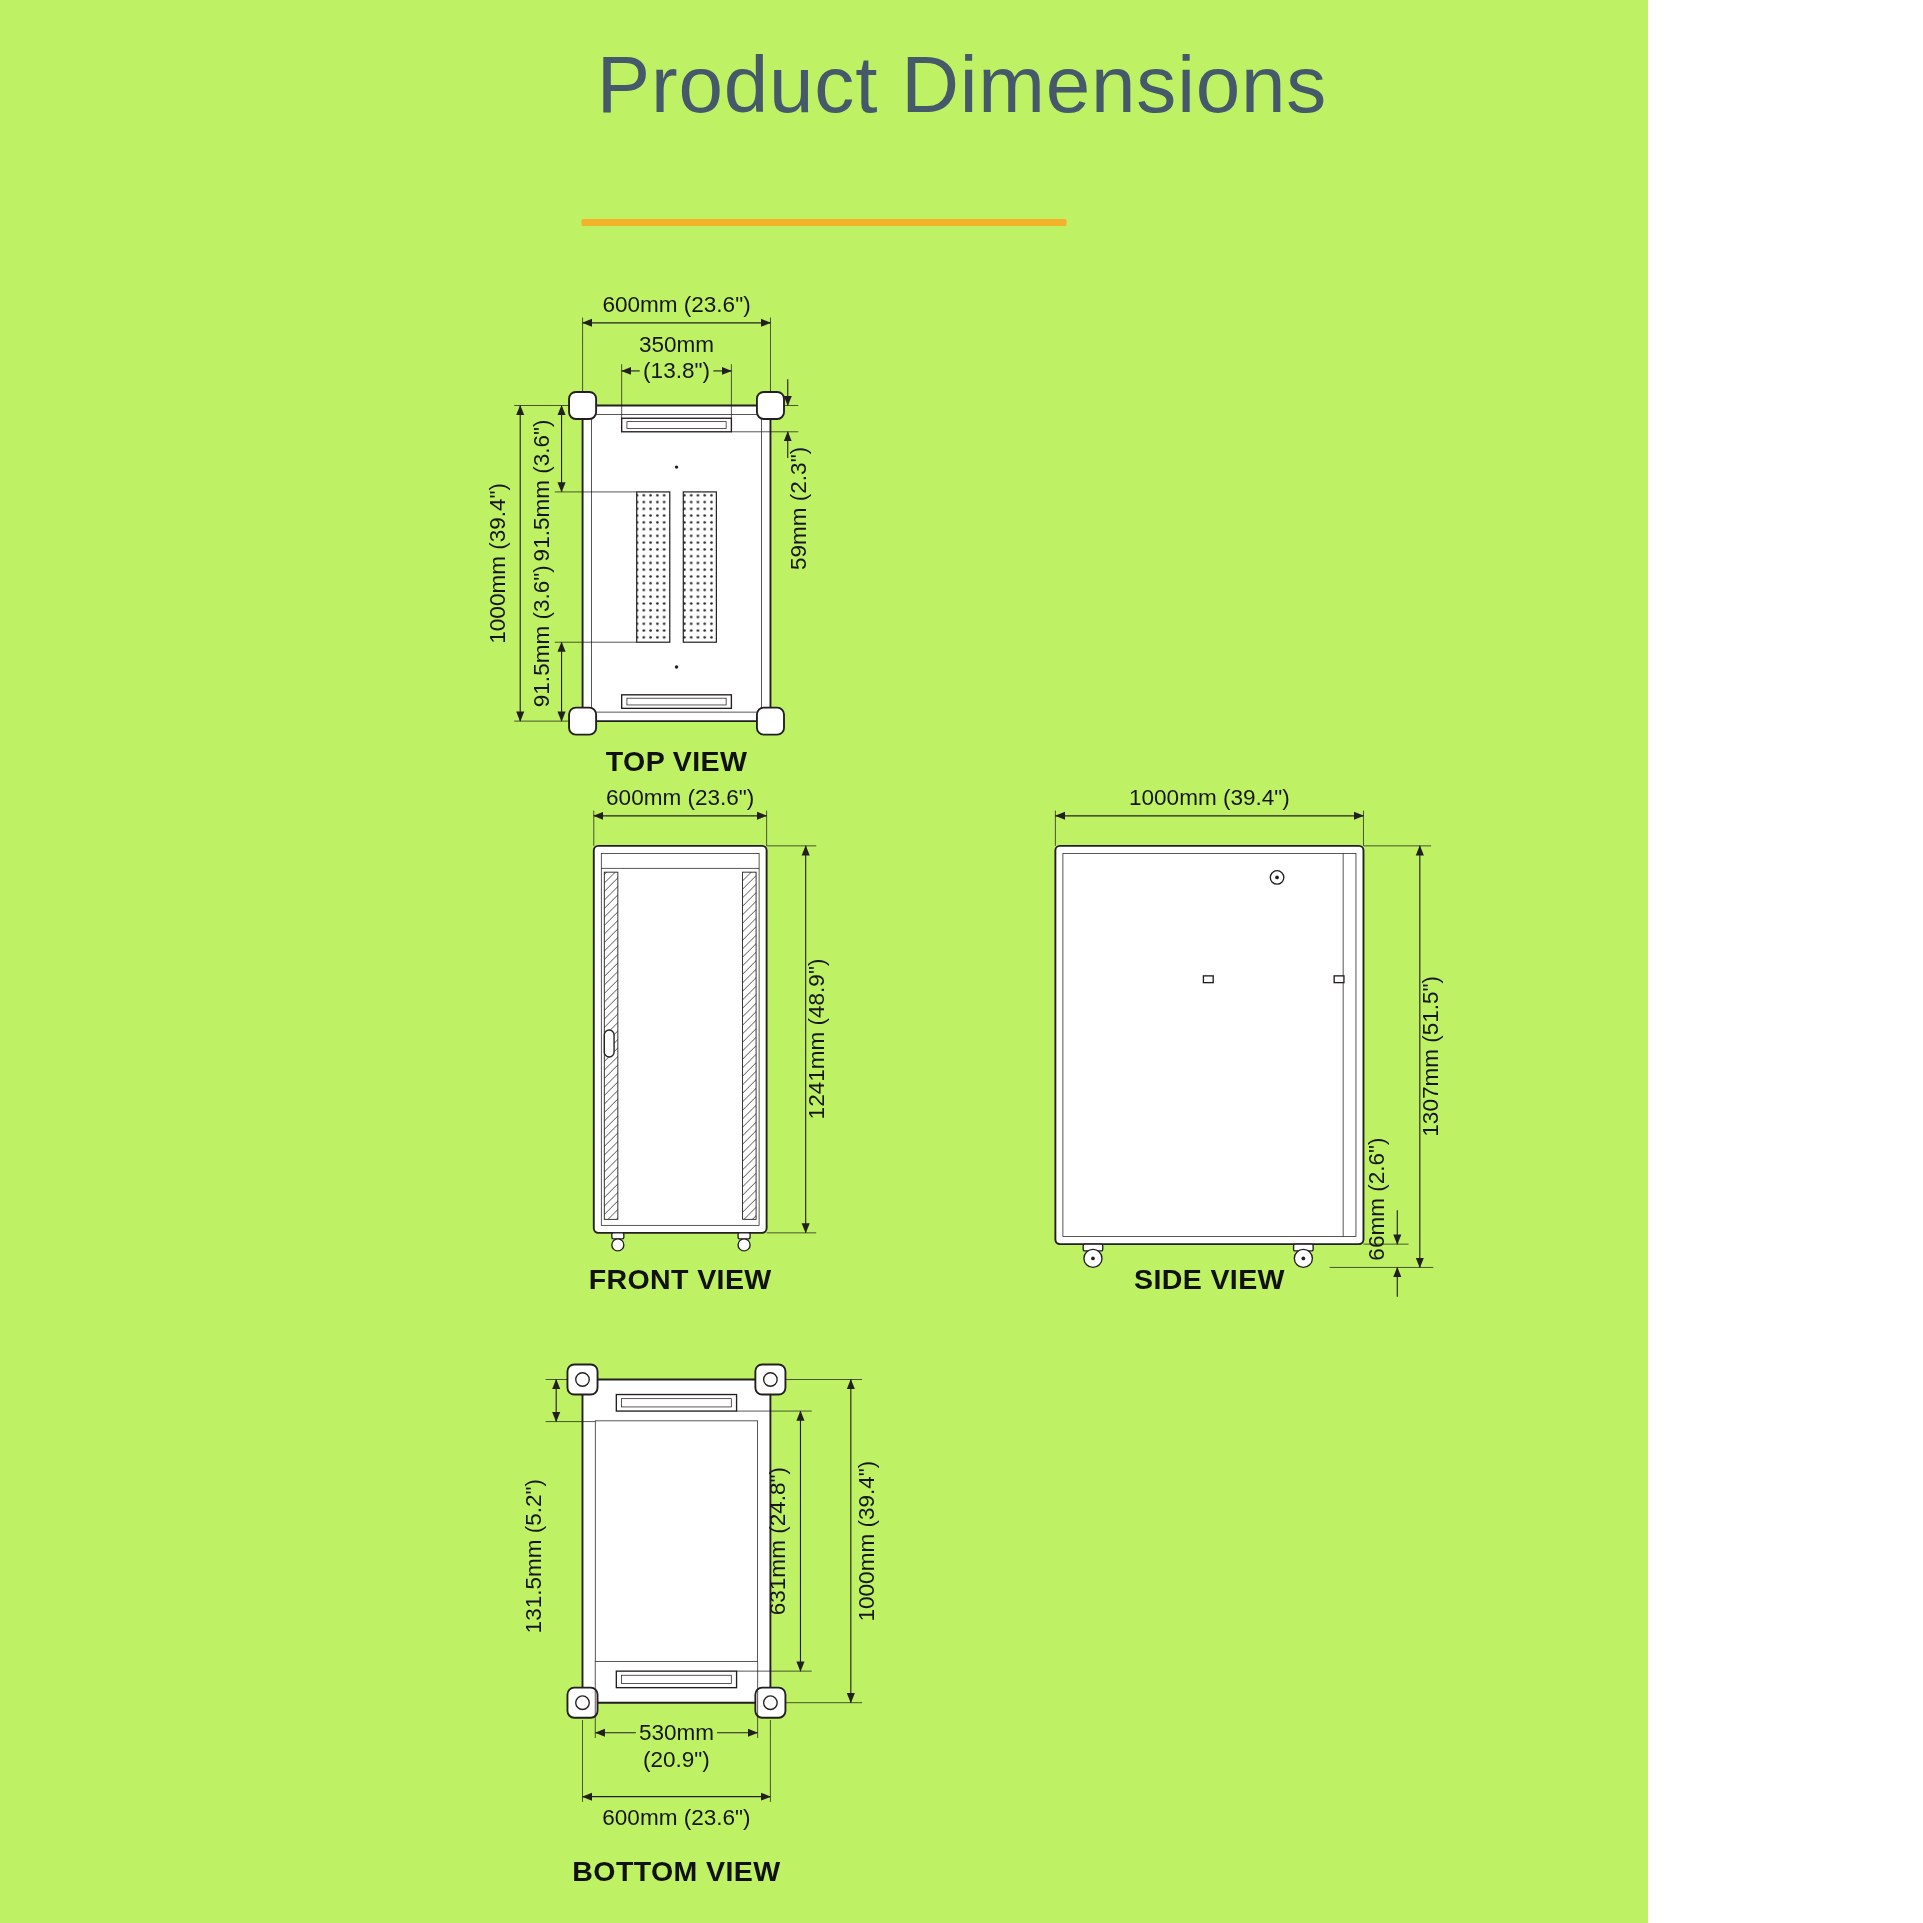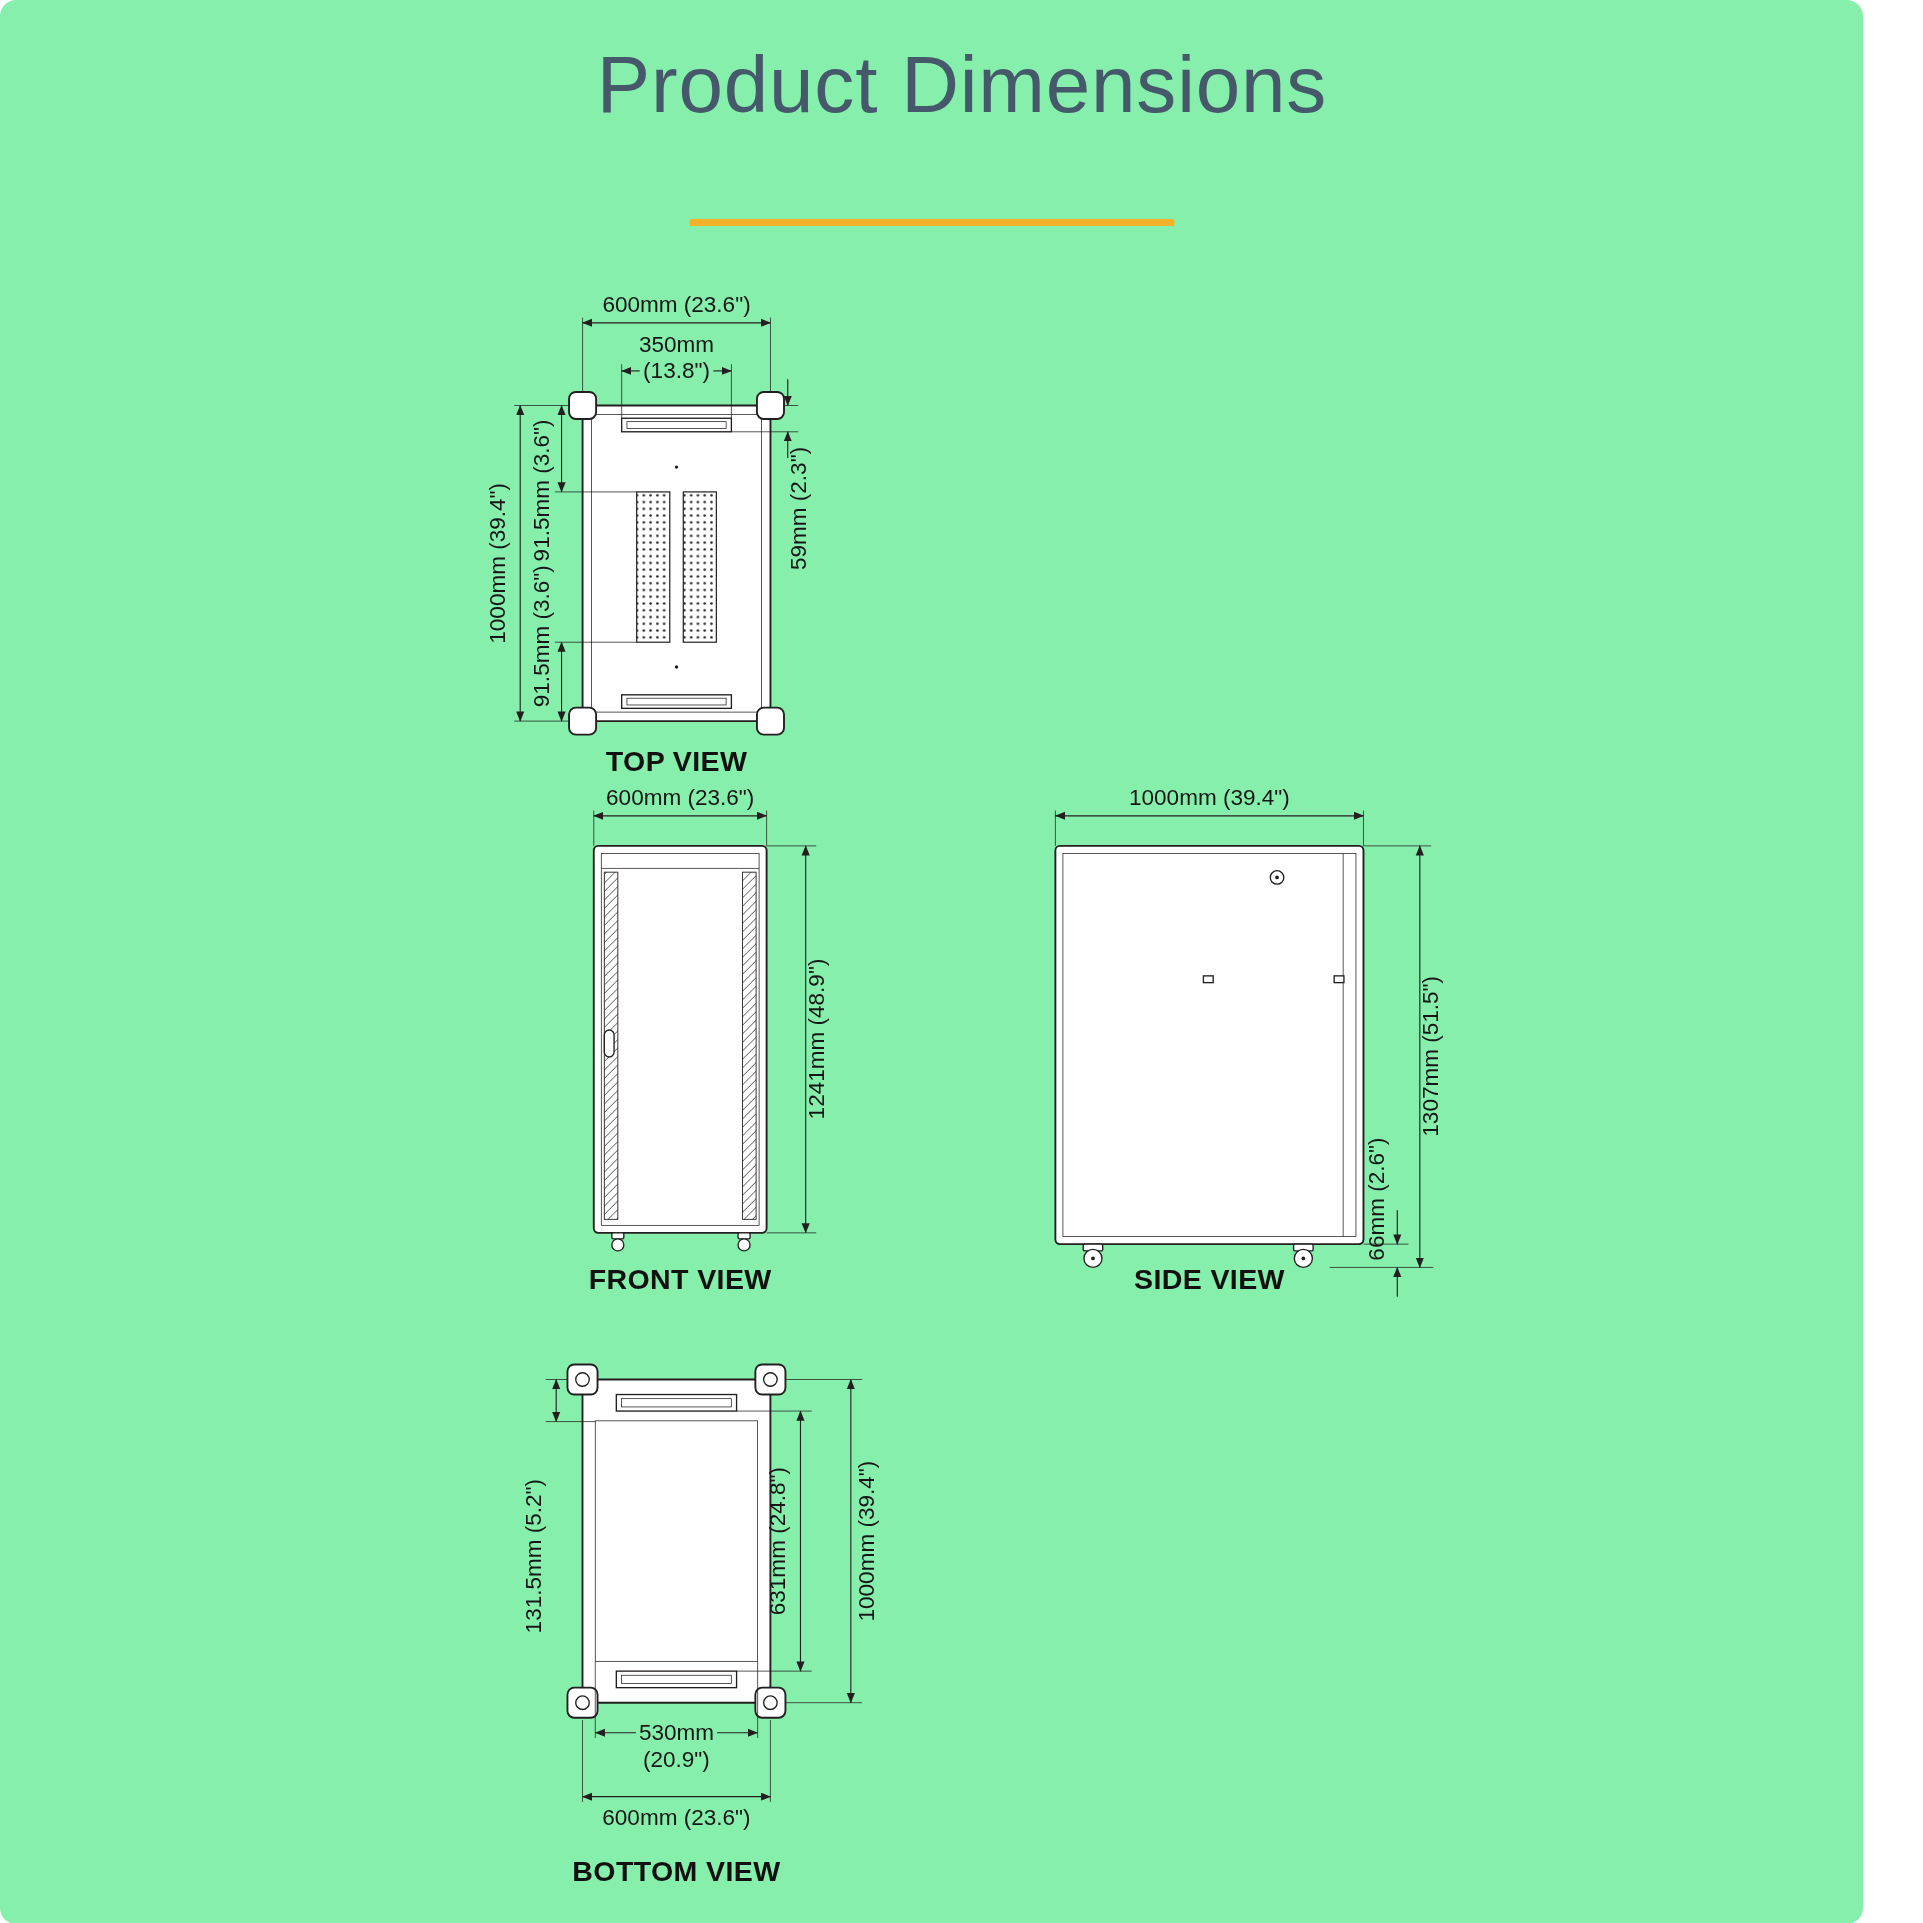--- a/index.html
+++ b/index.html
@@ -1,17 +1,17 @@
 <!DOCTYPE html>
 <html style="font-size:12px"><head>
 <meta charset="utf-8">
 <style>
   html,body{margin:0;padding:0;background:#ffffff;}
-  .canvas{position:relative;width:1863px;height:1924px;background:#86efac;overflow:hidden;
-          font-family:"Liberation Sans",sans-serif;border-radius:16px;}
+  .canvas{position:relative;width:1648px;height:1924px;background:#bef264;overflow:hidden;
+          font-family:"Liberation Sans",sans-serif;}
   .page-title{position:absolute;top:39px;left:0;width:1924px;text-align:center;margin:0;
               font-weight:300;font-size:80px;letter-spacing:0.8px;}
   .title-underline{position:absolute;top:219px;left:50%;transform:translateX(-50%);
                    width:485px;height:6.8px;border-radius:1.5px;}
   .view-svg{position:absolute;overflow:visible;}
   
   .o2{stroke:#231f20;stroke-width:2.5;fill:#ffffff;}
   .o15{stroke:#231f20;stroke-width:1.8;fill:#ffffff;}
   .o1{stroke:#231f20;stroke-width:1;fill:none;}
   .dim-line{stroke:#231f20;stroke-width:1.5;fill:none;}

